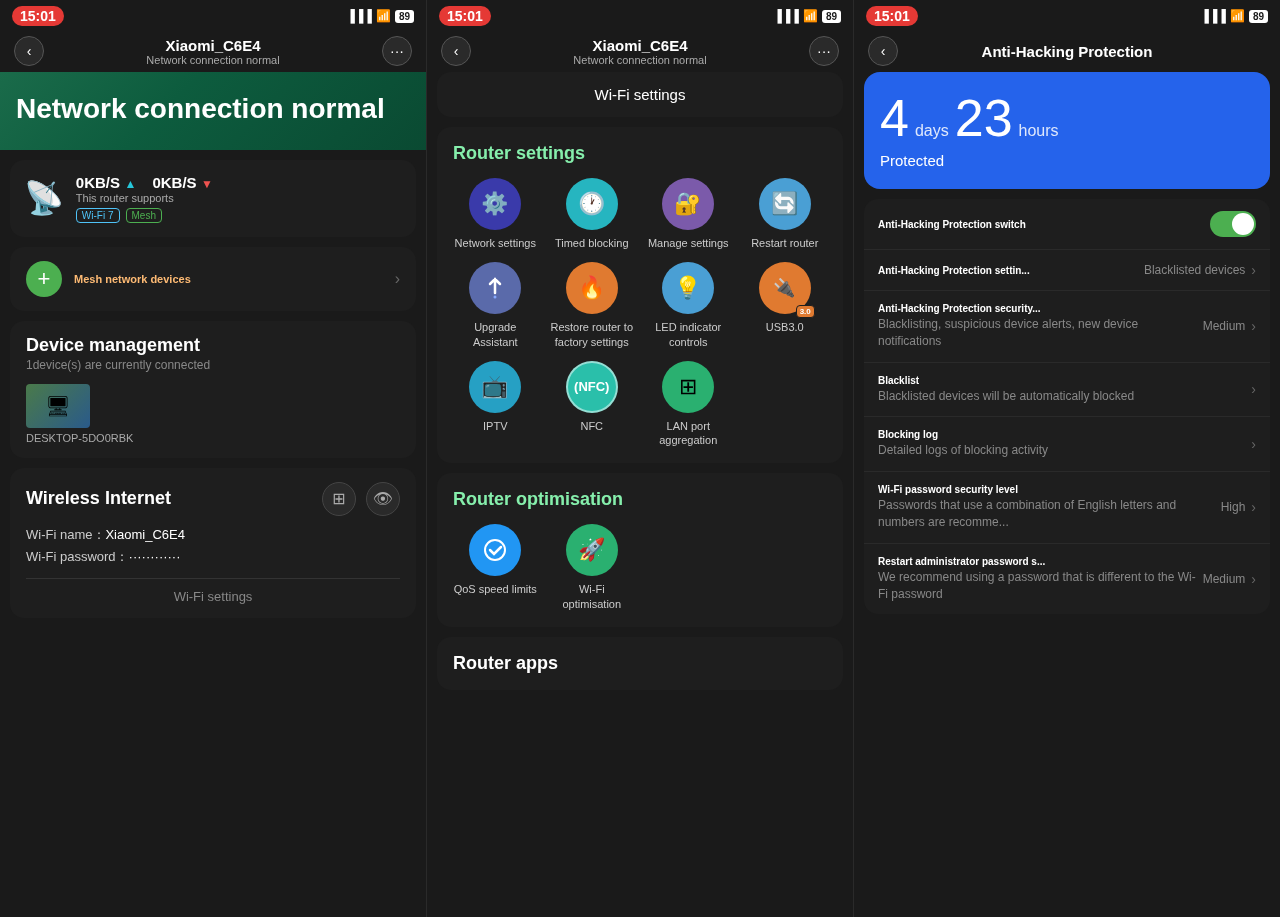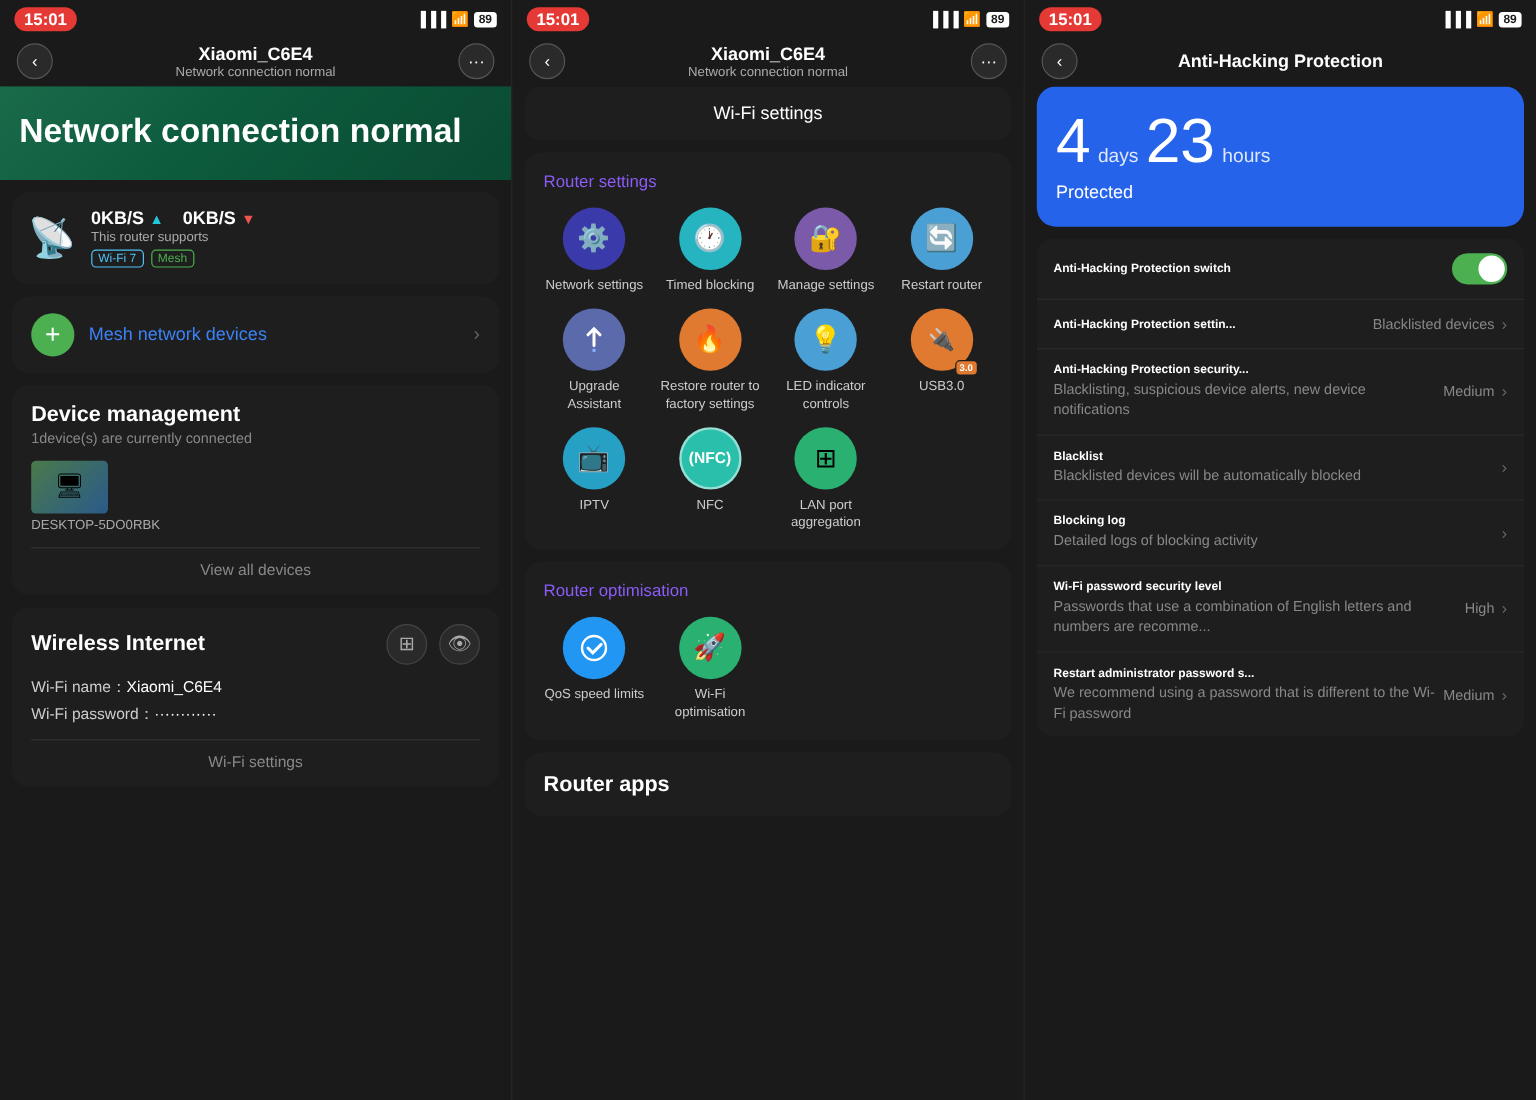--- a/index.html
+++ b/index.html
@@ -162,23 +162,23 @@
       height: 36px;
       border-radius: 50%;
       background: #4caf50;
       display: flex;
       align-items: center;
       justify-content: center;
       color: white;
       font-size: 22px;
     }
     .mesh-label {
-      color: #3b82f6;
-      font-size: 15px;
-      font-weight: 400;
+      color: #fdba74;
+      font-size: 11px;
+      font-weight: 700;
       flex: 1;
     }
     .chevron { color: #666; font-size: 16px; }
 
     .device-mgmt {
       background: #1e1e1e;
       border-radius: 14px;
       margin: 0 10px 10px;
       padding: 14px 16px;
       flex-shrink: 0;
@@ -294,23 +294,23 @@
       cursor: pointer;
     }
 
     .settings-section {
       background: #1e1e1e;
       border-radius: 14px;
       padding: 16px;
       margin-bottom: 10px;
     }
     .settings-section h2 {
-      color: #8b5cf6;
-      font-size: 14px;
-      font-weight: 400;
+      color: #86efac;
+      font-size: 18px;
+      font-weight: 700;
       margin-bottom: 14px;
     }
     .icon-grid {
       display: grid;
       grid-template-columns: repeat(4, 1fr);
       gap: 12px;
     }
     .icon-item {
       display: flex;
       flex-direction: column;
@@ -528,21 +528,20 @@
     <span class="chevron">›</span>
   </div>
 
   <div class="device-mgmt">
     <h2>Device management</h2>
     <div class="subtitle">1device(s) are currently connected</div>
     <div class="device-thumb">
       <div class="device-img">🖥</div>
       <div class="device-name">DESKTOP-5DO0RBK</div>
     </div>
-    <div class="view-all">View all devices</div>
   </div>
 
   <div class="wifi-card">
     <div class="wifi-card-header">
       <h2>Wireless Internet</h2>
       <div class="wifi-icons">
         <div class="wifi-icon-btn">⊞</div>
         <div class="wifi-icon-btn">👁</div>
       </div>
     </div>

